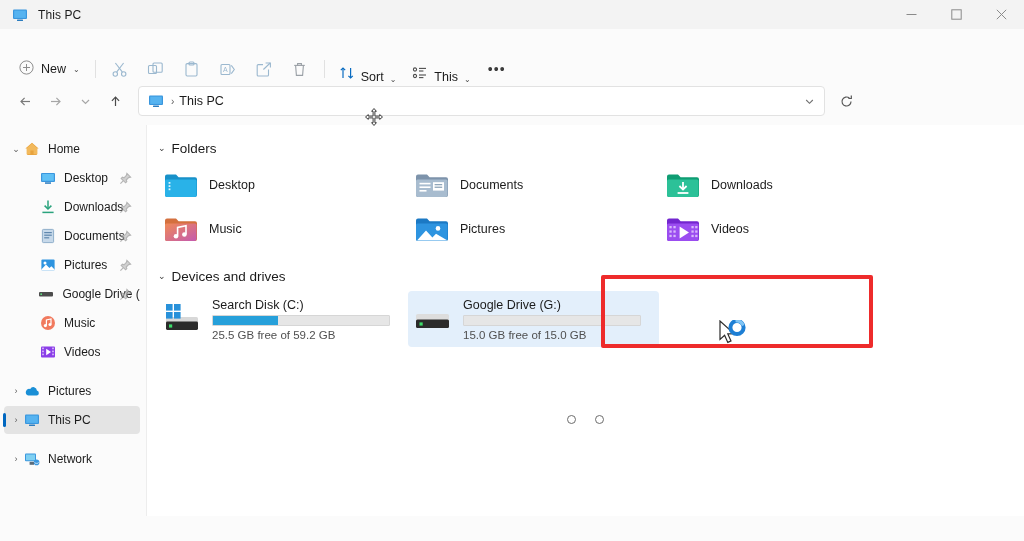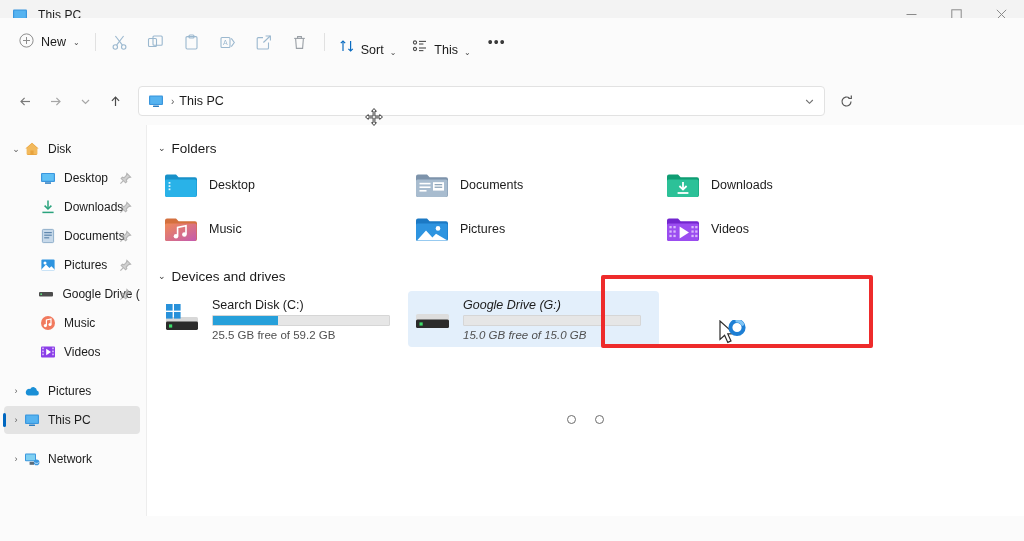--- a/index.html
+++ b/index.html
@@ -20,21 +20,21 @@
     display: flex; align-items: center;
   }
   .tb-icon { margin-left: 12px; width: 16px; height: 16px; display:block; }
   .tb-title { margin-left: 10px; font-size: 12px; color: #1c1c1c; letter-spacing: .1px; }
   .wincontrols { position: absolute; right: 0; top: 0; height: 29px; display: flex; }
   .wc { width: 45px; height: 29px; display: flex; align-items: center; justify-content: center; }
   .wc svg { display:block; }
 
   
   .cmdbar {
-    position: absolute; top: 18px; left: 0; width: 1024px; height: 48px;
+    position: absolute; top: 45px; left: 0; width: 1024px; height: 48px;
     background: #fbfbfb;
     display: flex; align-items: center;
   }
   .newbtn {
     display: flex; align-items: center; gap: 7px;
     height: 30px; padding: 0 9px 0 7px; margin-left: 12px;
     border-radius: 4px; font-size: 12.5px; color: #1b1b1b;
   }
   .chev { font-size: 8px; color: #4a4a4a; }
   .sep { width: 1px; height: 18px; background: #e1e1e1; margin: 0 6px; }
@@ -120,21 +120,21 @@
     width: 251px; height: 44px; display: flex; align-items: center;
     border-radius: 4px; padding-left: 6px; margin-bottom: 0px;
   }
   .tile-ico { width: 36px; height: 36px; display:flex; align-items:center; justify-content:center; flex: 0 0 36px; }
   .tile-label { font-size: 12.5px; color: #1b1b1b; margin-left: 10px; }
 
   .drive {
     width: 251px; height: 56px; display: flex; align-items: center;
     border-radius: 4px; padding-left: 6px; position: relative;
   }
-  .drive.selected { background: #e3effb; font-style: italic; }
+  .drive.selected { background: #e3effb; }
   .drive-ico { width: 40px; height: 38px; flex: 0 0 40px; position: relative; }
   .drive-meta { margin-left: 9px; width: 180px; }
   .drive-name { font-size: 12.5px; color: #1b1b1b; margin-bottom: 3px; }
   .bar {
     width: 178px; height: 11px; background: #e6e6e6; border: 1px solid #d6d6d6;
     border-radius: 1px; overflow: hidden;
   }
   .bar-fill { height: 100%; background: #26a0da; }
   .drive-sub { font-size: 11.5px; color: #505050; margin-top: 3px; }
 
@@ -344,21 +344,21 @@
 
   <div class="sidebar" id="sidebar">
       <div class="navitem">
         <span class="twisty">⌄</span>
         <span class="nav-ico">
           <svg width="16" height="16" viewBox="0 0 16 16">
             <path d="M8 1.8 L14.6 7.4 H12.8 V14 H3.2 V7.4 H1.4 Z" fill="#e8a33d"></path>
             <path d="M8 2.6 L13.4 7.3 V13.2 H9.6 V9.6 H6.4 V13.2 H2.6 V7.3 Z" fill="#f2b95c"></path>
           </svg>
         </span>
-        <span class="nav-label">Disk</span>
+        <span class="nav-label">Home</span>
       </div>
       <div class="navitem indent">
         <span class="twisty blank">&nbsp;</span>
         <span class="nav-ico">
           <svg width="16" height="16" viewBox="0 0 16 16">
             <rect x="1" y="3" width="14" height="9" rx="1" fill="#3a96dd"></rect>
             <rect x="2.2" y="4" width="11.6" height="6.8" fill="#5fc0f5"></rect>
             <rect x="5" y="12.3" width="6" height="1.5" fill="#2b7cbf"></rect>
           </svg>
         </span>

